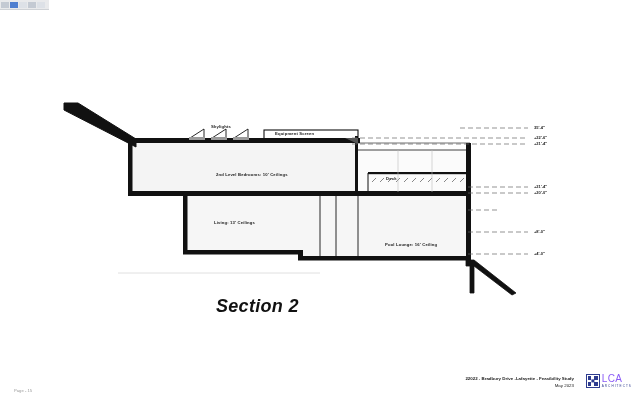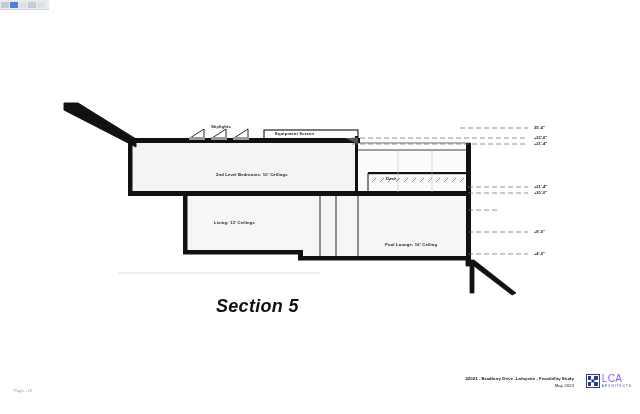--- a/index.html
+++ b/index.html
@@ -210,21 +210,21 @@
 
     <div class="elev-label" style="left:534px;top:115px;">35'-4"</div>
     <div class="elev-label" style="left:534px;top:125px;">+22'-6"</div>
     <div class="elev-label" style="left:534px;top:131px;">+21'-4"</div>
     <div class="elev-label" style="left:534px;top:174px;">+21'-4"</div>
     <div class="elev-label" style="left:534px;top:180px;">+20'-0"</div>
     <div class="elev-label" style="left:534px;top:219px;">+8'-0"</div>
     <div class="elev-label" style="left:534px;top:241px;">+4'-0"</div>
   </div>
 
-  <div id="section-title">Section 5</div>
+  <div id="section-title">Section 2</div>
 
   <div id="page-number">Page - 15</div>
 
   <div id="project-block">
     <div class="proj">22022 - Bradbury Drive -Lafayette - Feasibility Study</div>
     <div class="date">May 2023</div>
   </div>
 
   <div id="logo">
     <span class="mark">

